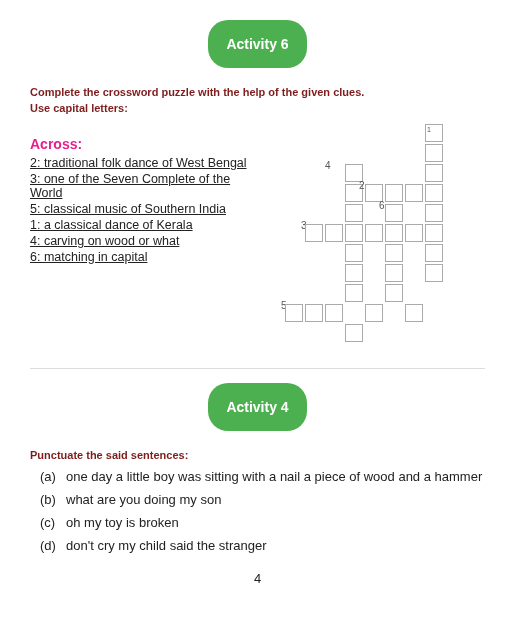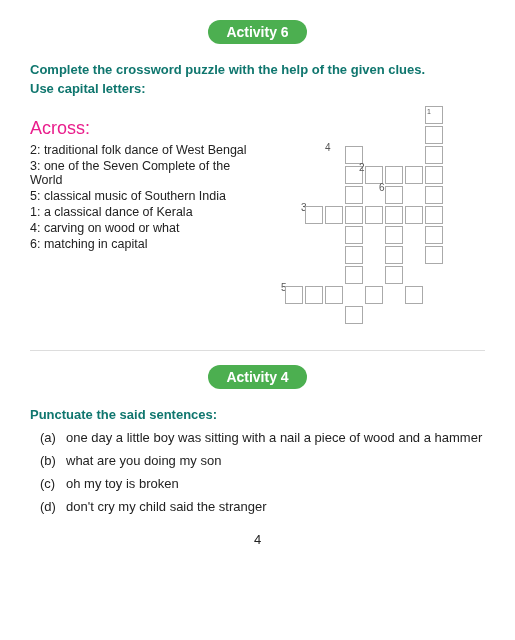--- a/index.html
+++ b/index.html
@@ -11,45 +11,46 @@
       font-size: 13px;
       color: #222;
       padding: 20px 30px;
     }
     .activity-badge {
       display: inline-block;
       background: #4caf50;
       color: #fff;
       font-weight: bold;
       font-size: 14px;
-      padding: 4px 18px;
+      padding: 16px 18px;
       border-radius: 20px;
       margin-bottom: 10px;
     }
     .activity-header {
       text-align: center;
       margin-bottom: 8px;
     }
     .instruction {
-      color: #0f766e;
-      font-size: 13px;
+      color: #7f1d1d;
+      font-size: 11px;
       margin-bottom: 4px;
       font-weight: bold;
     }
     .section-label {
       color: #e91e8c;
-      font-weight: normal;
+      font-weight: bold;
       margin-top: 12px;
       margin-bottom: 4px;
-      font-size: 18px;
+      font-size: 14px;
     }
     .clue-item {
       font-size: 12.5px;
       margin-bottom: 2px;
       color: #222;
+      text-decoration: underline;
     }
     .crossword-area {
       display: flex;
       margin-top: 10px;
       margin-bottom: 10px;
     }
     .clues-col {
       flex: 1;
       min-width: 180px;
     }

